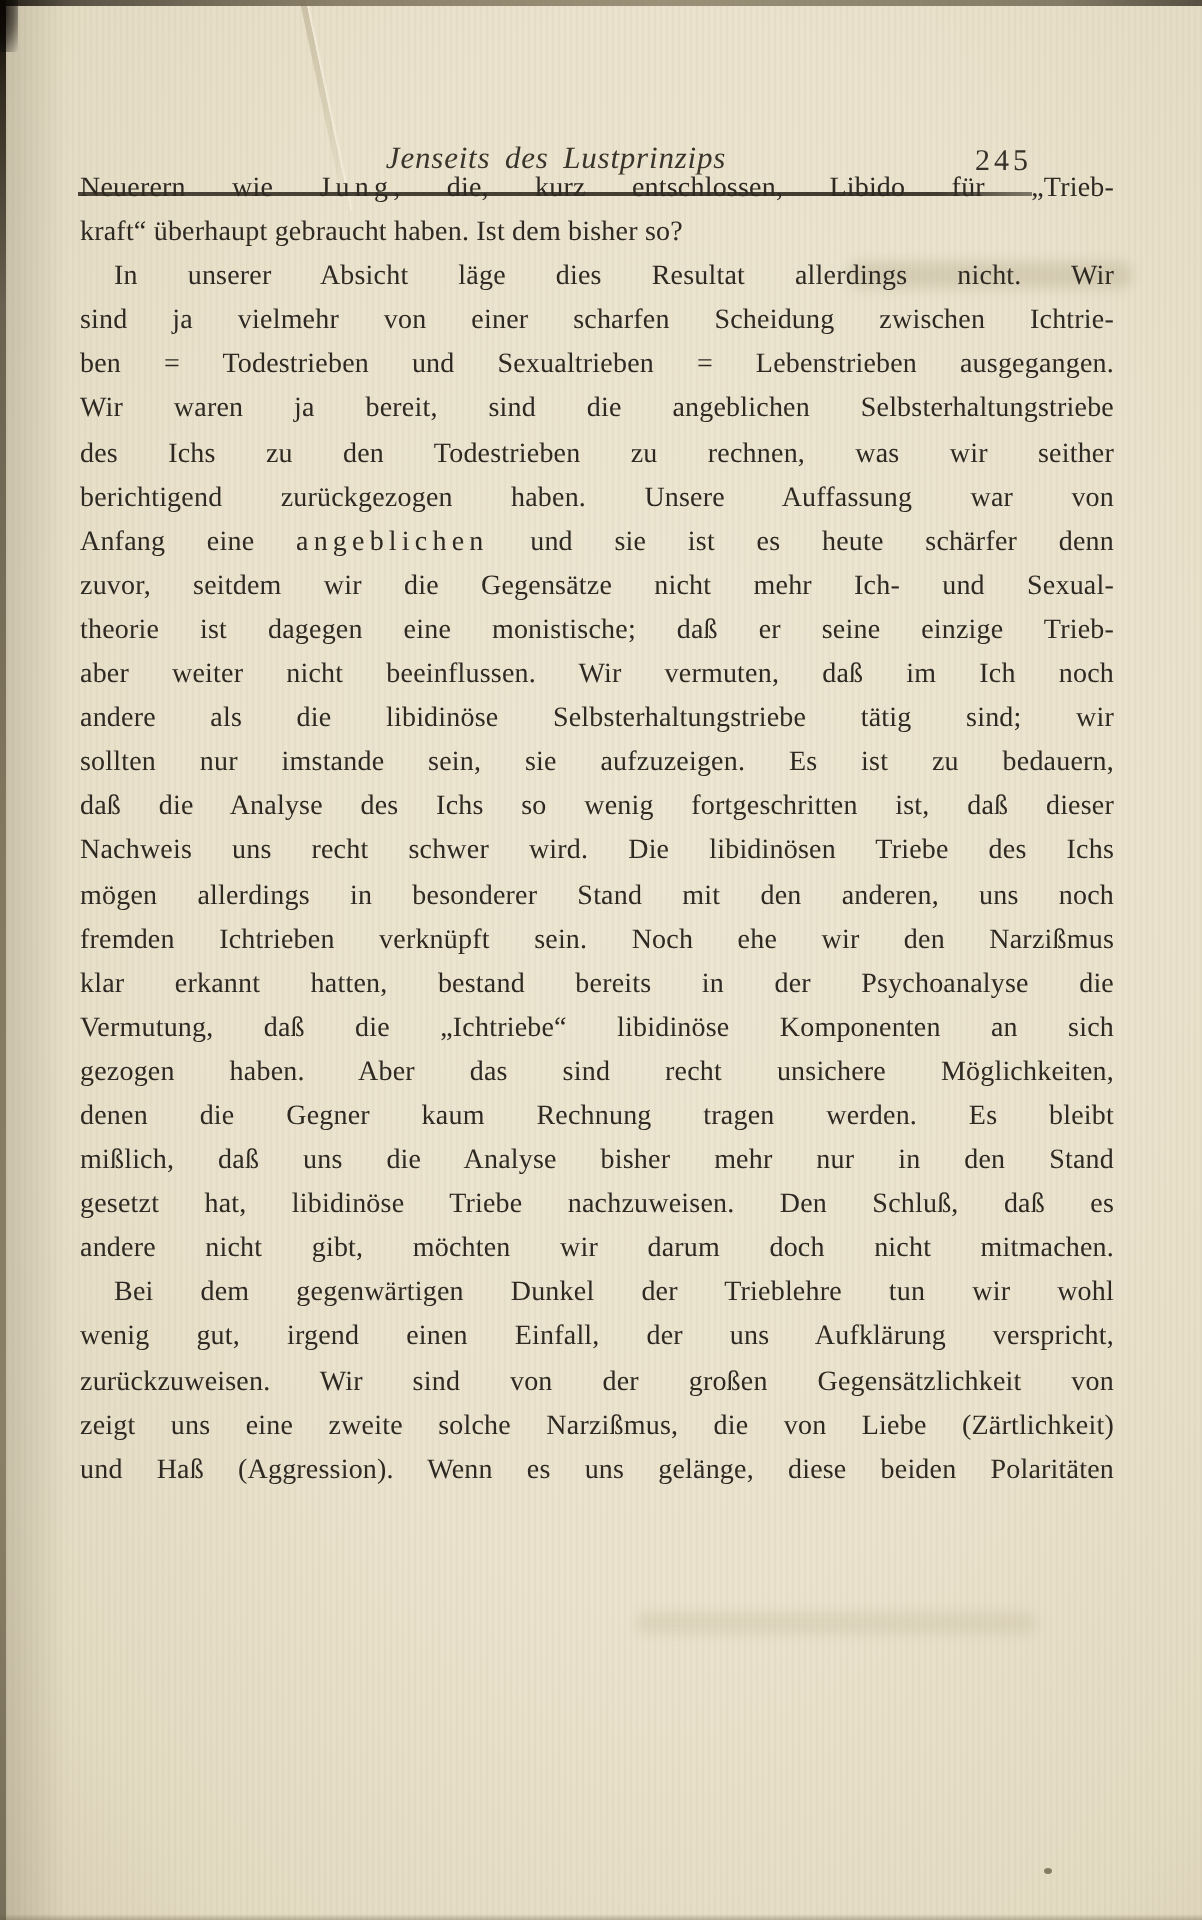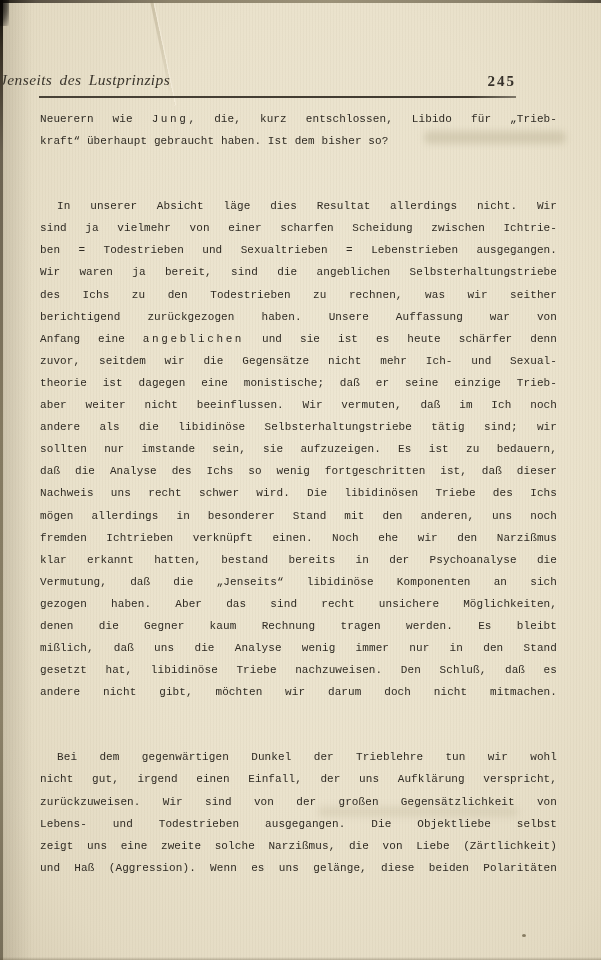--- a/index.html
+++ b/index.html
@@ -52,55 +52,53 @@
     position:absolute; left:318px; top:806px; width:200px; height:11px; pointer-events:none;
     background: rgba(167,155,123,0.18); filter: blur(3px); border-radius:6px;
   }
   .speck {
     position:absolute; left:522px; top:934px; width:4px; height:3px; pointer-events:none;
     background:#877c62; border-radius:50%;
   }
 
   .head-title {
     position:absolute; left:0; top:71px; width:556px;
-    text-align:left;
+    text-align:center;
     font-style: italic;
     font-size: 15.5px;
     letter-spacing: 0.4px;
     word-spacing: 3px;
     color: #3a352c;
   }
   .head-page-number {
     position:absolute; top:73px; left:416px; width:100px;
     text-align:right;
     font-size: 15px;
     letter-spacing: 2px;
     color: #36312a;
-    font-weight: bold;
   }
   .head-rule {
     position:absolute; left:39px; top:96px; width:477px; height:2px;
     background: linear-gradient(to right, rgba(55,49,39,0.9), rgba(55,49,39,0.95) 90%, rgba(55,49,39,0.6));
   }
 
   .text-block {
-    position:absolute; left:40px; top:108px; width:517px;
-    font-size: 11px;
+    position:absolute; left:40px; top:84px; width:517px;
+    font-size: 14px;
     line-height: 22.1px;
     color: #2e2a23;
     letter-spacing: 0.1px;
-    font-family: Liberation Mono, monospace;
   }
   .line {
     text-align: justify;
     text-align-last: justify;
     text-justify: inter-word;
   }
   .line.no-stretch { text-align-last: auto; }
-  .line.indent { text-indent: 17px; margin-top: 43px; }
+  .line.indent { text-indent: 17px; }
   .sp { letter-spacing: 2.6px; }
 </style>
 </head>
 <body>
 
 <div class="page">
   <div class="grain"></div>
   <div class="gutter-shadow"></div>
   <div class="crease"></div>
   <div class="ghost-bleed-1"></div>
@@ -121,32 +119,31 @@
       <div class="line">berichtigend zurückgezogen haben. Unsere Auffassung war von</div>
       <div class="line">Anfang eine <span class="sp">angeblichen</span> und sie ist es heute schärfer denn</div>
       <div class="line">zuvor, seitdem wir die Gegensätze nicht mehr Ich- und Sexual-</div>
       <div class="line">theorie ist dagegen eine monistische; daß er seine einzige Trieb-</div>
       <div class="line">aber weiter nicht beeinflussen. Wir vermuten, daß im Ich noch</div>
       <div class="line">andere als die libidinöse Selbsterhaltungstriebe tätig sind; wir</div>
       <div class="line">sollten nur imstande sein, sie aufzuzeigen. Es ist zu bedauern,</div>
       <div class="line">daß die Analyse des Ichs so wenig fortgeschritten ist, daß dieser</div>
       <div class="line">Nachweis uns recht schwer wird. Die libidinösen Triebe des Ichs</div>
       <div class="line">mögen allerdings in besonderer Stand mit den anderen, uns noch</div>
-      <div class="line">fremden Ichtrieben verknüpft einen. Noch ehe wir den Narzißmus</div>
+      <div class="line">fremden Ichtrieben verknüpft sein. Noch ehe wir den Narzißmus</div>
       <div class="line">klar erkannt hatten, bestand bereits in der Psychoanalyse die</div>
-      <div class="line">Vermutung, daß die „Jenseits“ libidinöse Komponenten an sich</div>
+      <div class="line">Vermutung, daß die „Ichtriebe“ libidinöse Komponenten an sich</div>
       <div class="line">gezogen haben. Aber das sind recht unsichere Möglichkeiten,</div>
       <div class="line">denen die Gegner kaum Rechnung tragen werden. Es bleibt</div>
-      <div class="line">mißlich, daß uns die Analyse wenig immer nur in den Stand</div>
+      <div class="line">mißlich, daß uns die Analyse bisher mehr nur in den Stand</div>
       <div class="line">gesetzt hat, libidinöse Triebe nachzuweisen. Den Schluß, daß es</div>
       <div class="line">andere nicht gibt, möchten wir darum doch nicht mitmachen.</div>
       <div class="line indent">Bei dem gegenwärtigen Dunkel der Trieblehre tun wir wohl</div>
-      <div class="line">nicht gut, irgend einen Einfall, der uns Aufklärung verspricht,</div>
+      <div class="line">wenig gut, irgend einen Einfall, der uns Aufklärung verspricht,</div>
       <div class="line">zurückzuweisen. Wir sind von der großen Gegensätzlichkeit von</div>
-      <div class="line">Lebens- und Todestrieben ausgegangen. Die Objektliebe selbst</div>
       <div class="line">zeigt uns eine zweite solche Narzißmus, die von Liebe (Zärtlichkeit)</div>
       <div class="line">und Haß (Aggression). Wenn es uns gelänge, diese beiden Polaritäten</div>
     </div>
 
   <div class="speck"></div>
   <div class="edge-top"></div>
   <div class="edge-left"></div>
   <div class="corner-tl"></div>
   <div class="edge-bottom"></div>
 </div>

